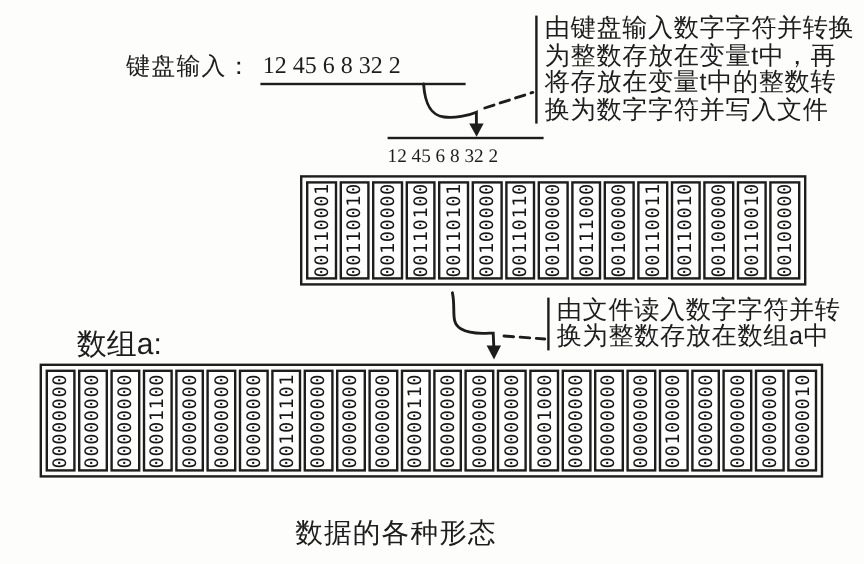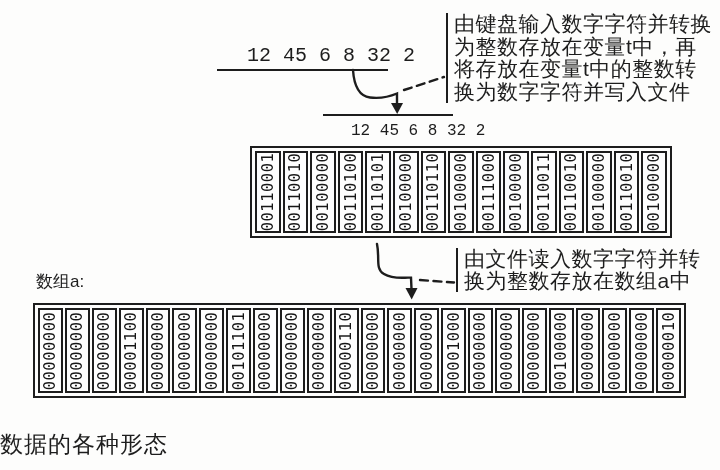--- a/index.html
+++ b/index.html
@@ -2,35 +2,35 @@
 <html><head>
 <meta charset="utf-8">
 <style>
   html,body{margin:0;padding:0;background:#f6f6f4;}
   .fig{
     position:relative; width:720px; height:470px; background:#fdfdfc;
     font-family:"Liberation Sans", sans-serif; color:#1d1d1d; overflow:hidden;
   }
   .abs{position:absolute; white-space:nowrap;}
   .cjk{font-size:20px; letter-spacing:1px;}
-  .mono{font-family:Liberation Mono, monospace;margin-left:28px;}
+  .mono{font-family:Liberation Serif, serif;}
   .kb-value{font-size:20px; top:44px; left:219px;}
   .kb-label{top:42px; left:105px;}
   .hline{position:absolute; background:#1d1d1d; height:2px;}
   .ann{
     position:absolute; border-left:2.5px solid #1d1d1d; padding-left:6px;
     font-size:21px; line-height:22.5px; letter-spacing:0.5px;
     white-space:pre-line; color:#1d1d1d;
   }
   .ann-top{left:446px; top:13px; width:272px;}
   .ann-bottom{left:456px; top:248px; width:260px; line-height:22px;}
   .file-label{top:120px; left:107px;}
   .file-value{font-size:16px; top:122px; left:323px;}
-  .array-label{top:270px; left:36px; font-size:17px;}
-  .caption{top:429px; left:0; width:660px; font-size:23px; letter-spacing:1px;}
+  .array-label{top:270px; left:64px; font-size:25px;}
+  .caption{top:429px; left:0; width:660px; text-align:center; font-size:23px; letter-spacing:1px;}
   .byte-row{
     position:absolute; display:flex; gap:2px; padding:3px;
     border:2.5px solid #1d1d1d; box-sizing:border-box; background:#fdfdfc;
   }
   .row-file{left:250px; top:146px; width:422px; height:92px;}
   .row-array{left:33px; top:303px; width:653px; height:95px;}
   .cell{
     flex:1; position:relative; border:2px solid #1d1d1d; background:#fefefe;
     box-sizing:border-box;
   }
@@ -40,20 +40,21 @@
     font-family:"DejaVu Sans Mono", monospace; font-size:15.5px;
     letter-spacing:0.5px; white-space:nowrap; color:#161616;
   }
   svg.overlay{position:absolute; left:0; top:0; pointer-events:none;}
 </style>
 </head>
 <body>
 
 <div class="fig">
 
+  <span class="abs cjk kb-label">键盘输入：</span>
   <span class="abs mono kb-value">12 45 6 8 32 2</span>
   <div class="hline" style="left:217px; top:69px; width:171px;"></div>
 
   <div class="ann ann-top">由键盘输入数字字符并转换
 为整数存放在变量t中，再
 将存放在变量t中的整数转
 换为数字字符并写入文件</div>
 
   <div class="hline" style="left:323px; top:114px; width:130px;"></div>
 

